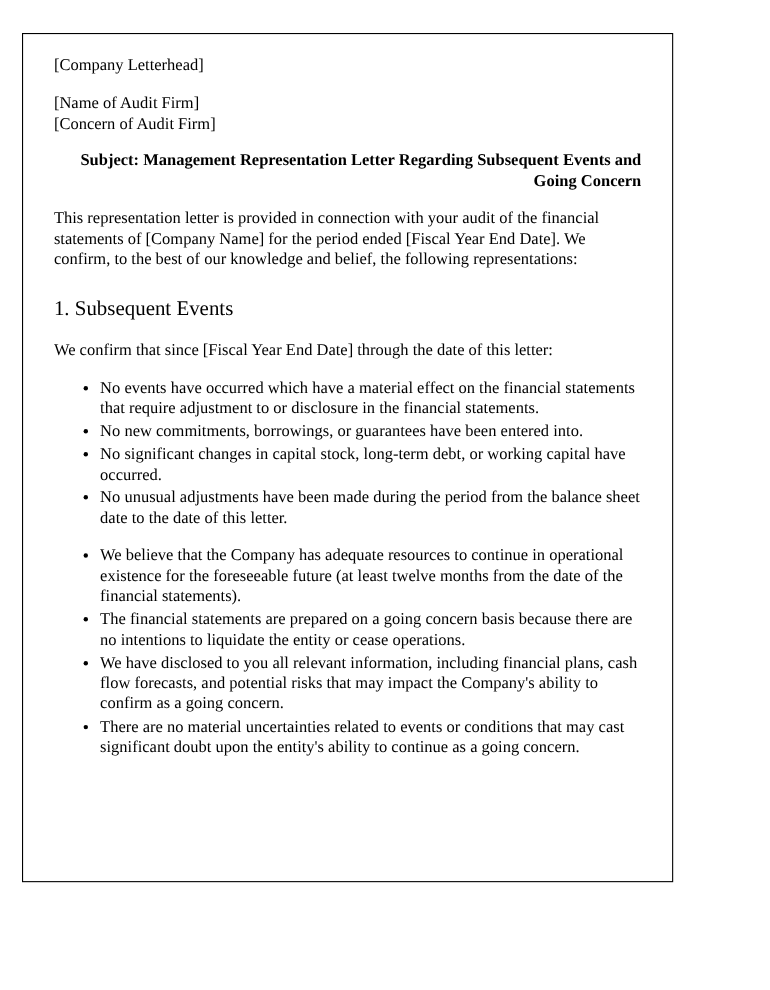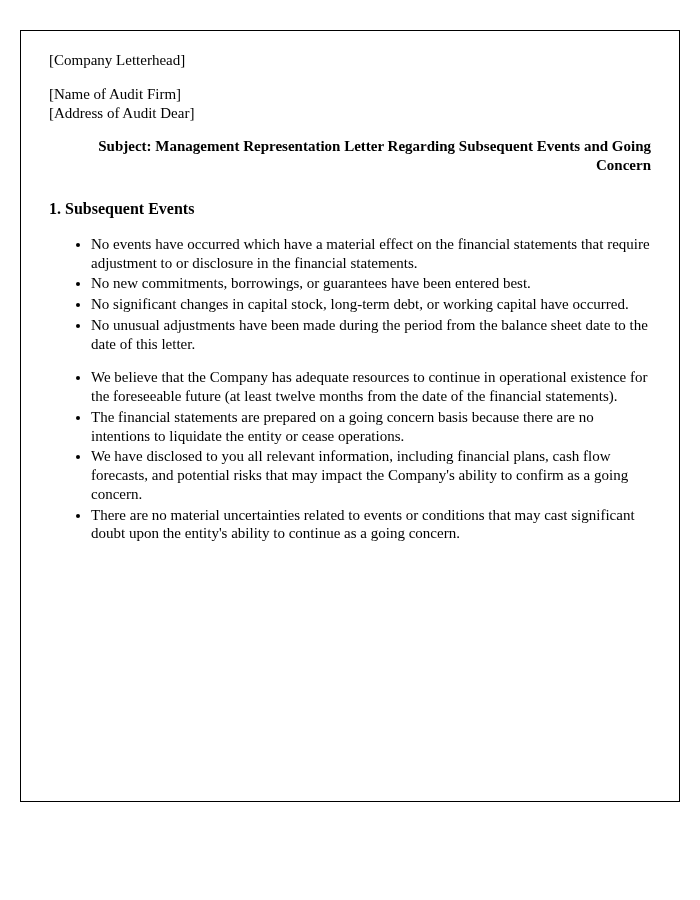--- a/index.html
+++ b/index.html
@@ -11,42 +11,42 @@
     width: 700px;
     height: 900px;
     position: relative;
     font-family: "Liberation Serif", "DejaVu Serif", serif;
     color: #000000;
   }
   .page {
     position: absolute;
     left: 20px;
     top: 30px;
-    width: 660px;
+    width: 592px;
     height: 772px;
     border: 1px solid #000000;
     box-sizing: border-box;
     padding: 20px 28px 11px 28px;
     overflow: hidden;
     background: #ffffff;
   }
   .page p {
     margin: 0 0 15px 0;
     font-size: 15px;
     line-height: 1.25;
   }
   .page p.tight-block {
   }
   .subject {
     font-weight: bold;
     text-align: right;
   }
   h2.section-heading {
-    font-size: 16px;
-    font-weight: bold;
+    font-size: 19px;
+    font-weight: normal;
     margin: 24px 0 17px 0;
     line-height: 1.2;
   }
   ul.bullets {
     margin: 0 0 15px 0;
     padding: 0 0 0 42px;
     font-size: 15px;
     line-height: 1.25;
   }
   ul.bullets li {
@@ -54,32 +54,34 @@
   }
 </style>
 </head>
 <body>
 
 <div class="page">
 
   <p>[Company Letterhead]</p>
 
 
-  <p class="tight-block"><span>[Name of Audit Firm]</span><br><span>[Address of Audit Dear]</span></p>
+  <p class="tight-block"><span>[Name of Audit Firm]</span><br><span>[Concern of Audit Firm]</span></p>
 
   <p class="subject">Subject: Management Representation Letter Regarding Subsequent Events and Going Concern</p>
 
 
+  <p>This representation letter is provided in connection with your audit of the financial statements of [Company Name] for the period ended [Fiscal Year End Date]. We confirm, to the best of our knowledge and belief, the following representations:</p>
 
   <h2 class="section-heading">1. Subsequent Events</h2>
 
+  <p>We confirm that since [Fiscal Year End Date] through the date of this letter:</p>
 
   <ul class="bullets">
     <li>No events have occurred which have a material effect on the financial statements that require adjustment to or disclosure in the financial statements.</li>
-    <li>No new commitments, borrowings, or guarantees have been entered best.</li>
+    <li>No new commitments, borrowings, or guarantees have been entered into.</li>
     <li>No significant changes in capital stock, long-term debt, or working capital have occurred.</li>
     <li>No unusual adjustments have been made during the period from the balance sheet date to the date of this letter.</li>
   </ul>
 
 
 
   <ul class="bullets">
     <li>We believe that the Company has adequate resources to continue in operational existence for the foreseeable future (at least twelve months from the date of the financial statements).</li>
     <li>The financial statements are prepared on a going concern basis because there are no intentions to liquidate the entity or cease operations.</li>
     <li>We have disclosed to you all relevant information, including financial plans, cash flow forecasts, and potential risks that may impact the Company's ability to confirm as a going concern.</li>

